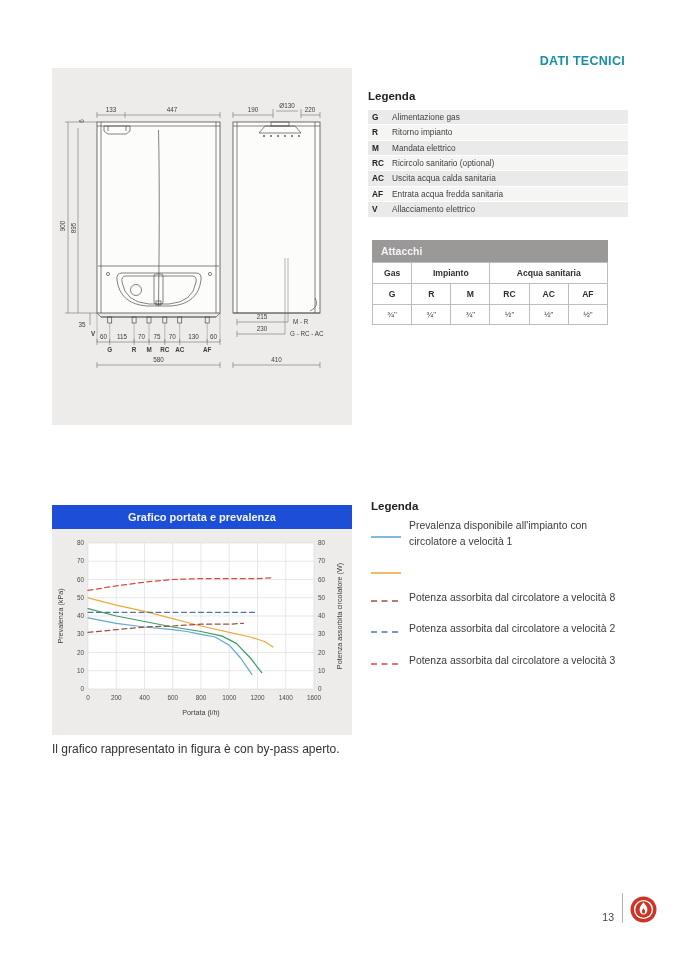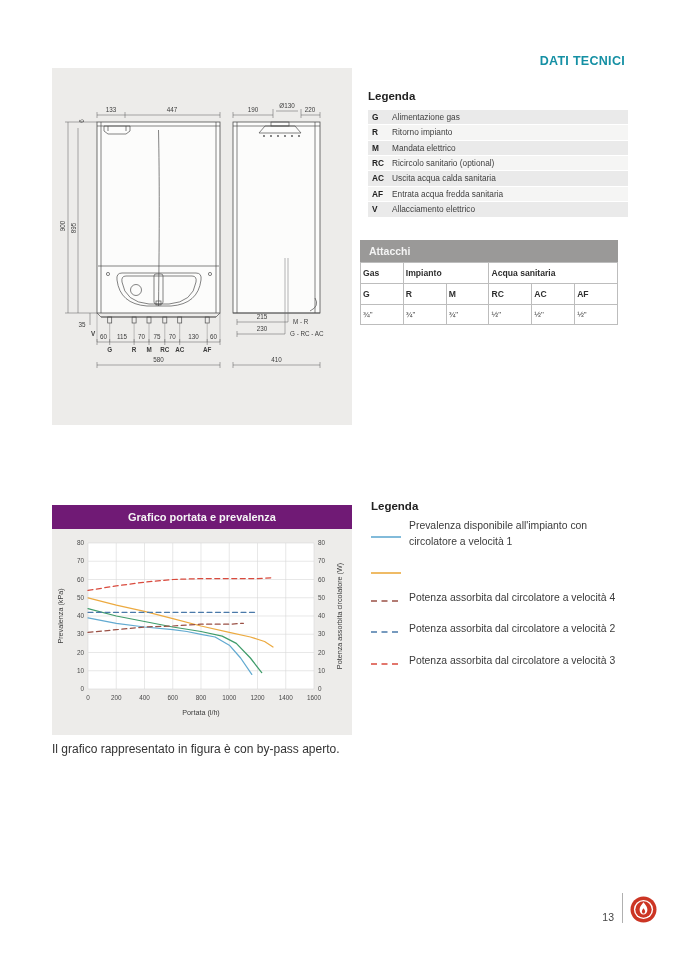--- a/index.html
+++ b/index.html
@@ -17,31 +17,31 @@
   .body-fill { fill:#fcfcfb; stroke:#4e4e4e; stroke-width:.8; }
 
   
   .legend-block { position:absolute; left:368px; top:90px; width:260px; }
   .legend-title { font-size:11.5px; font-weight:bold; color:#222; margin-bottom:8px; }
   .legend-row { display:flex; font-size:8.3px; line-height:1.25; padding:2px 4px; margin-bottom:1px; color:#3f3f3f; }
   .legend-row:nth-child(odd) { background:#eaeaea; }
   .legend-row:nth-child(even) { background:#f5f5f4; }
   .legend-key { width:20px; font-weight:bold; color:#222; }
 
-  .attacchi-block { position:absolute; left:360px; top:240px; width:258px; }
+  .attacchi-block { position:absolute; left:372px; top:240px; width:236px; }
   .attacchi-header { background:#9a9998; color:#f4f4f4; font-size:10.5px; font-weight:bold; padding:5px 9px; }
   .attacchi-table { width:100%; border-collapse:collapse; table-layout:fixed; background:#fff; }
-  .attacchi-table td, .attacchi-table th { border:.5px solid #bdbdbd; font-size:8.6px; padding:5px 2px; color:#2e2e2e;margin-left:32px; }
+  .attacchi-table td, .attacchi-table th { border:.5px solid #bdbdbd; text-align:center; font-size:8.6px; padding:5px 2px; color:#2e2e2e;margin-left:32px; }
   .attacchi-table .grp { font-weight:bold; }
   .attacchi-table .col { font-weight:bold; }
   .attacchi-table .val { font-size:8px; color:#444; }
 
   
   .chart-block { position:absolute; left:52px; top:505px; width:300px; background:#edecea; }
-  .chart-title-bar { background:#701a75; color:#f5f5f5; text-align:center; font-size:11px; font-weight:bold; padding:6px 0; }
+  .chart-title-bar { background:#1d4ed8; color:#f5f5f5; text-align:center; font-size:11px; font-weight:bold; padding:6px 0; }
   .chart-svg-wrap { padding:2px 0 0 0; }
   .tick-label { font-size:6.4px; fill:#4a4a4a; font-family:"Liberation Sans",sans-serif; }
   .axis-title { font-size:7.2px; fill:#3c3c3c; font-family:"Liberation Sans",sans-serif; }
 
   .caption { position:absolute; left:52px; top:742px; font-size:12px; color:#333; }
 
   
   .chart-legend { position:absolute; left:371px; top:500px; width:268px; }
   .chart-legend-title { font-size:11.5px; font-weight:bold; color:#222; margin-bottom:6px; }
   .cl-item { display:flex; align-items:center; margin-bottom:15px; }
@@ -344,21 +344,21 @@
       </div>
       <div class="cl-item">
         <svg width="30" height="4" class="cl-swatch">
           <line x1="0" y1="2" x2="30" y2="2" stroke="#ecaa40" stroke-width="1.6"></line>
         </svg>
       </div>
       <div class="cl-item">
         <svg width="30" height="4" class="cl-swatch">
           <line x1="0" y1="2" x2="30" y2="2" stroke="#9a5045" stroke-width="1.6" stroke-dasharray="6 4.5"></line>
         </svg>
-        <div class="cl-label">Potenza assorbita dal circolatore a velocità 4</div>
+        <div class="cl-label">Potenza assorbita dal circolatore a velocità 8</div>
       </div>
       <div class="cl-item">
         <svg width="30" height="4" class="cl-swatch">
           <line x1="0" y1="2" x2="30" y2="2" stroke="#4a79a9" stroke-width="1.6" stroke-dasharray="6 4.5"></line>
         </svg>
         <div class="cl-label">Potenza assorbita dal circolatore a velocità 2</div>
       </div>
       <div class="cl-item">
         <svg width="30" height="4" class="cl-swatch">
           <line x1="0" y1="2" x2="30" y2="2" stroke="#d94a3d" stroke-width="1.6" stroke-dasharray="6 4.5"></line>

